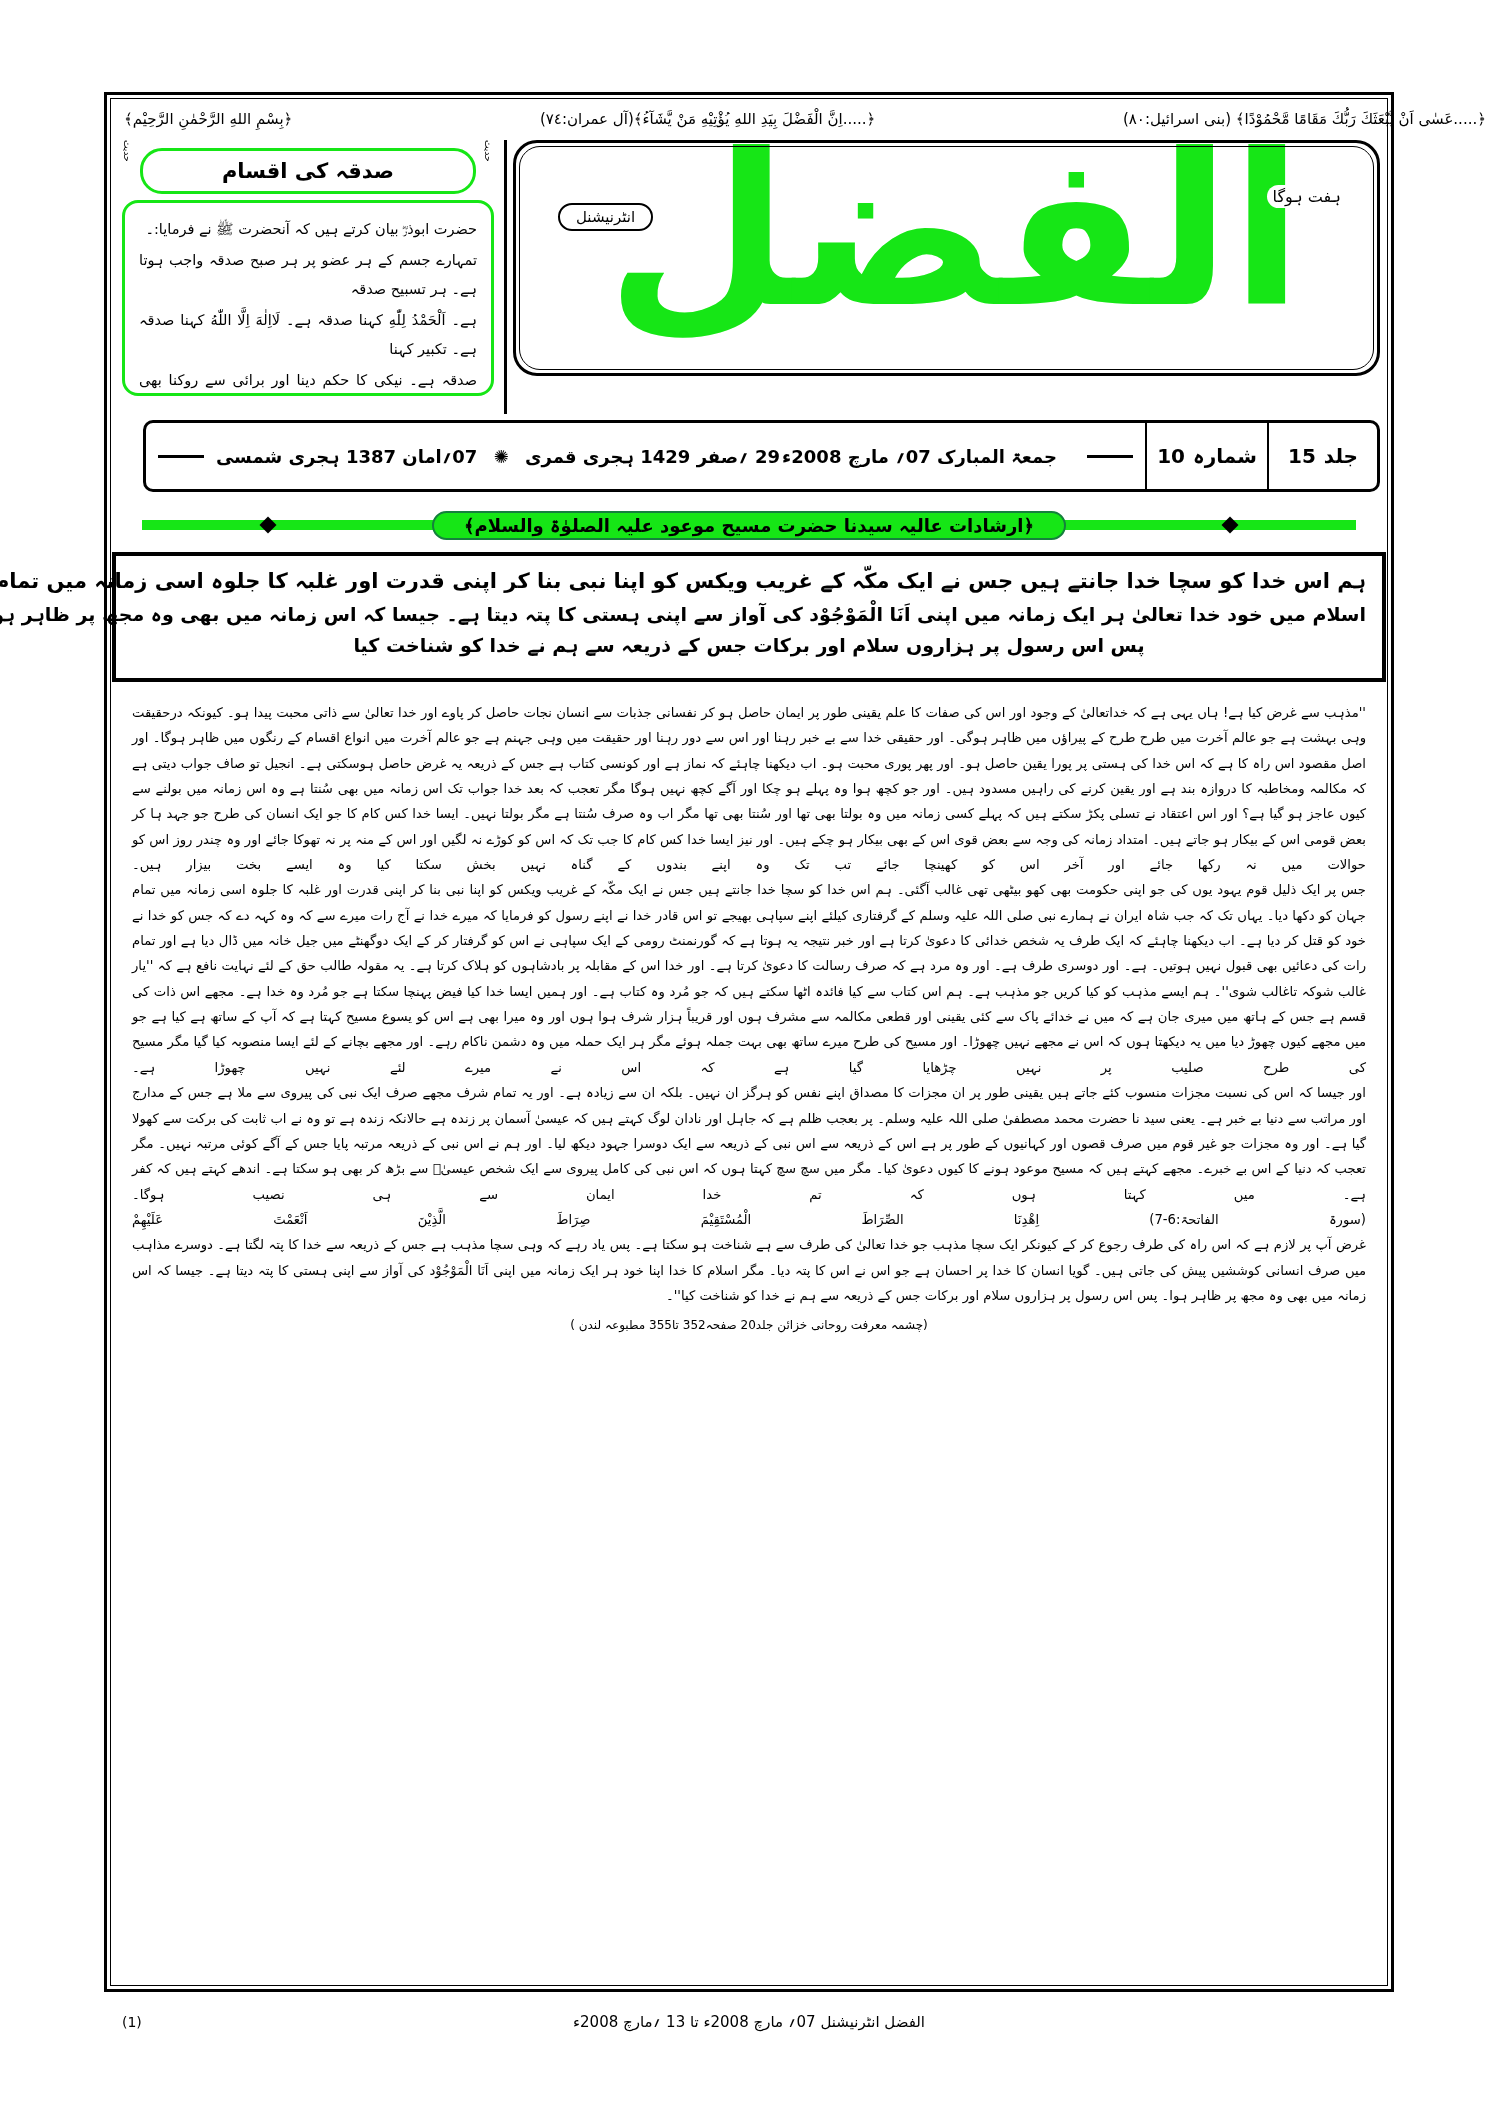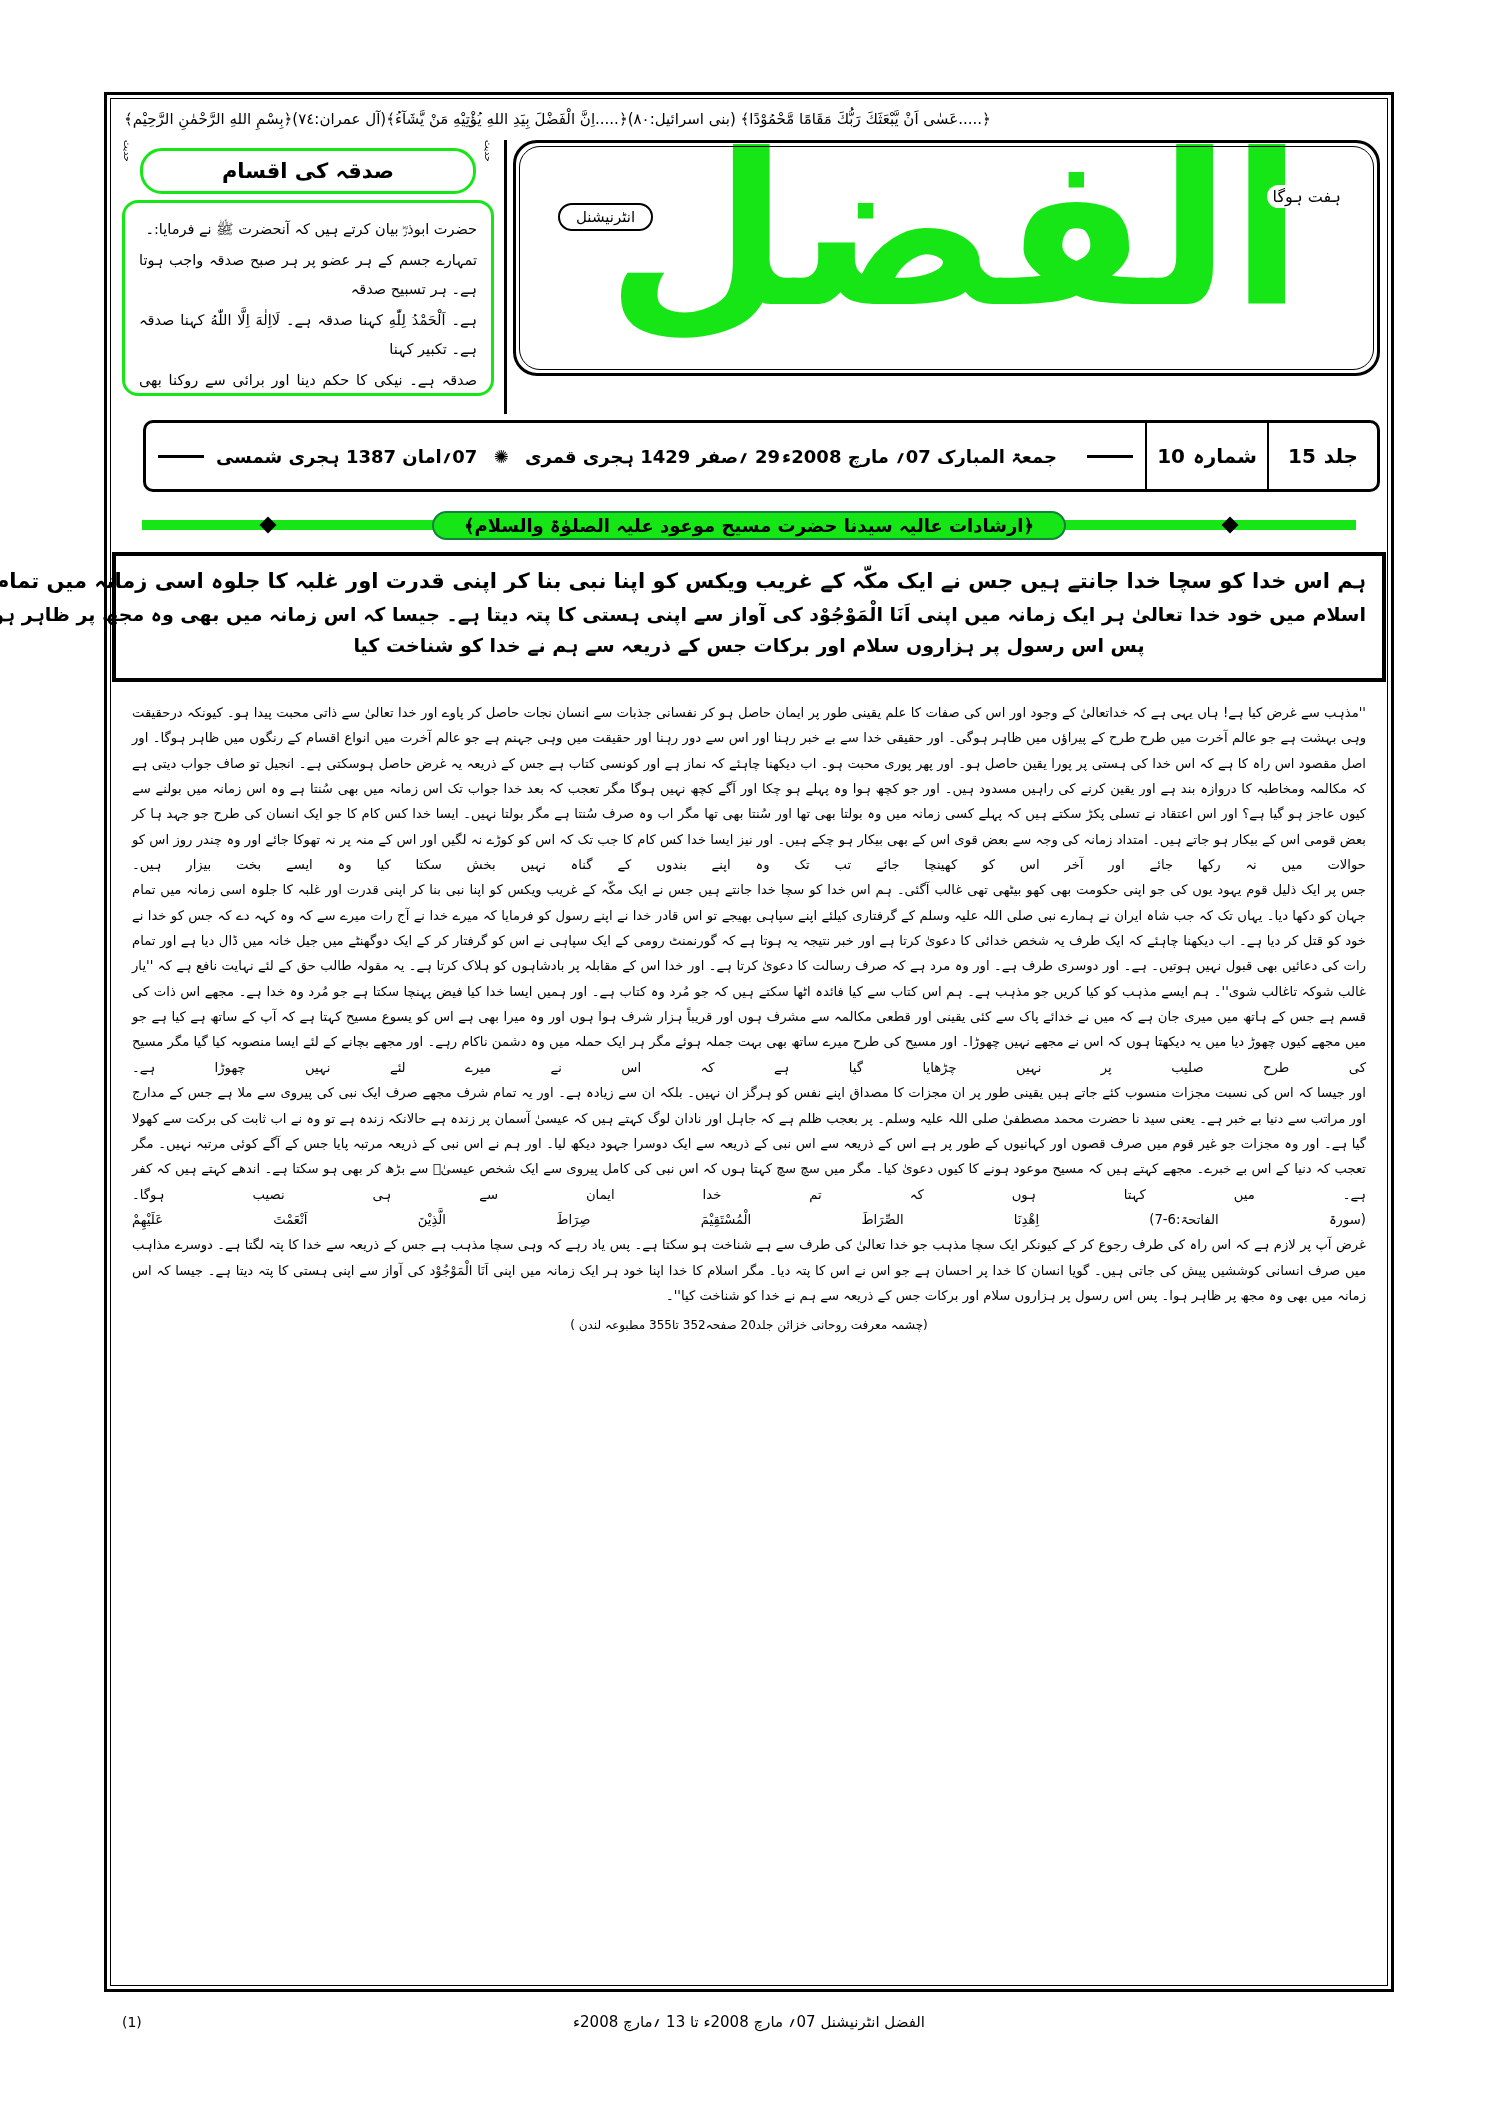--- a/index.html
+++ b/index.html
@@ -43,20 +43,21 @@
   
   .quran-strip {
     position: absolute;
     left: 112px;
     top: 106px;
     width: 1386px;
     height: 26px;
     display: flex;
     flex-direction: row-reverse;
     align-items: center;
+    justify-content: space-between;
     padding: 0 12px;
     box-sizing: border-box;
     direction: rtl;
   }
   .quran-strip .q {
     font-family: "DejaVu Sans", sans-serif;
     font-size: 15px;
     white-space: nowrap;
     line-height: 1;
   }

